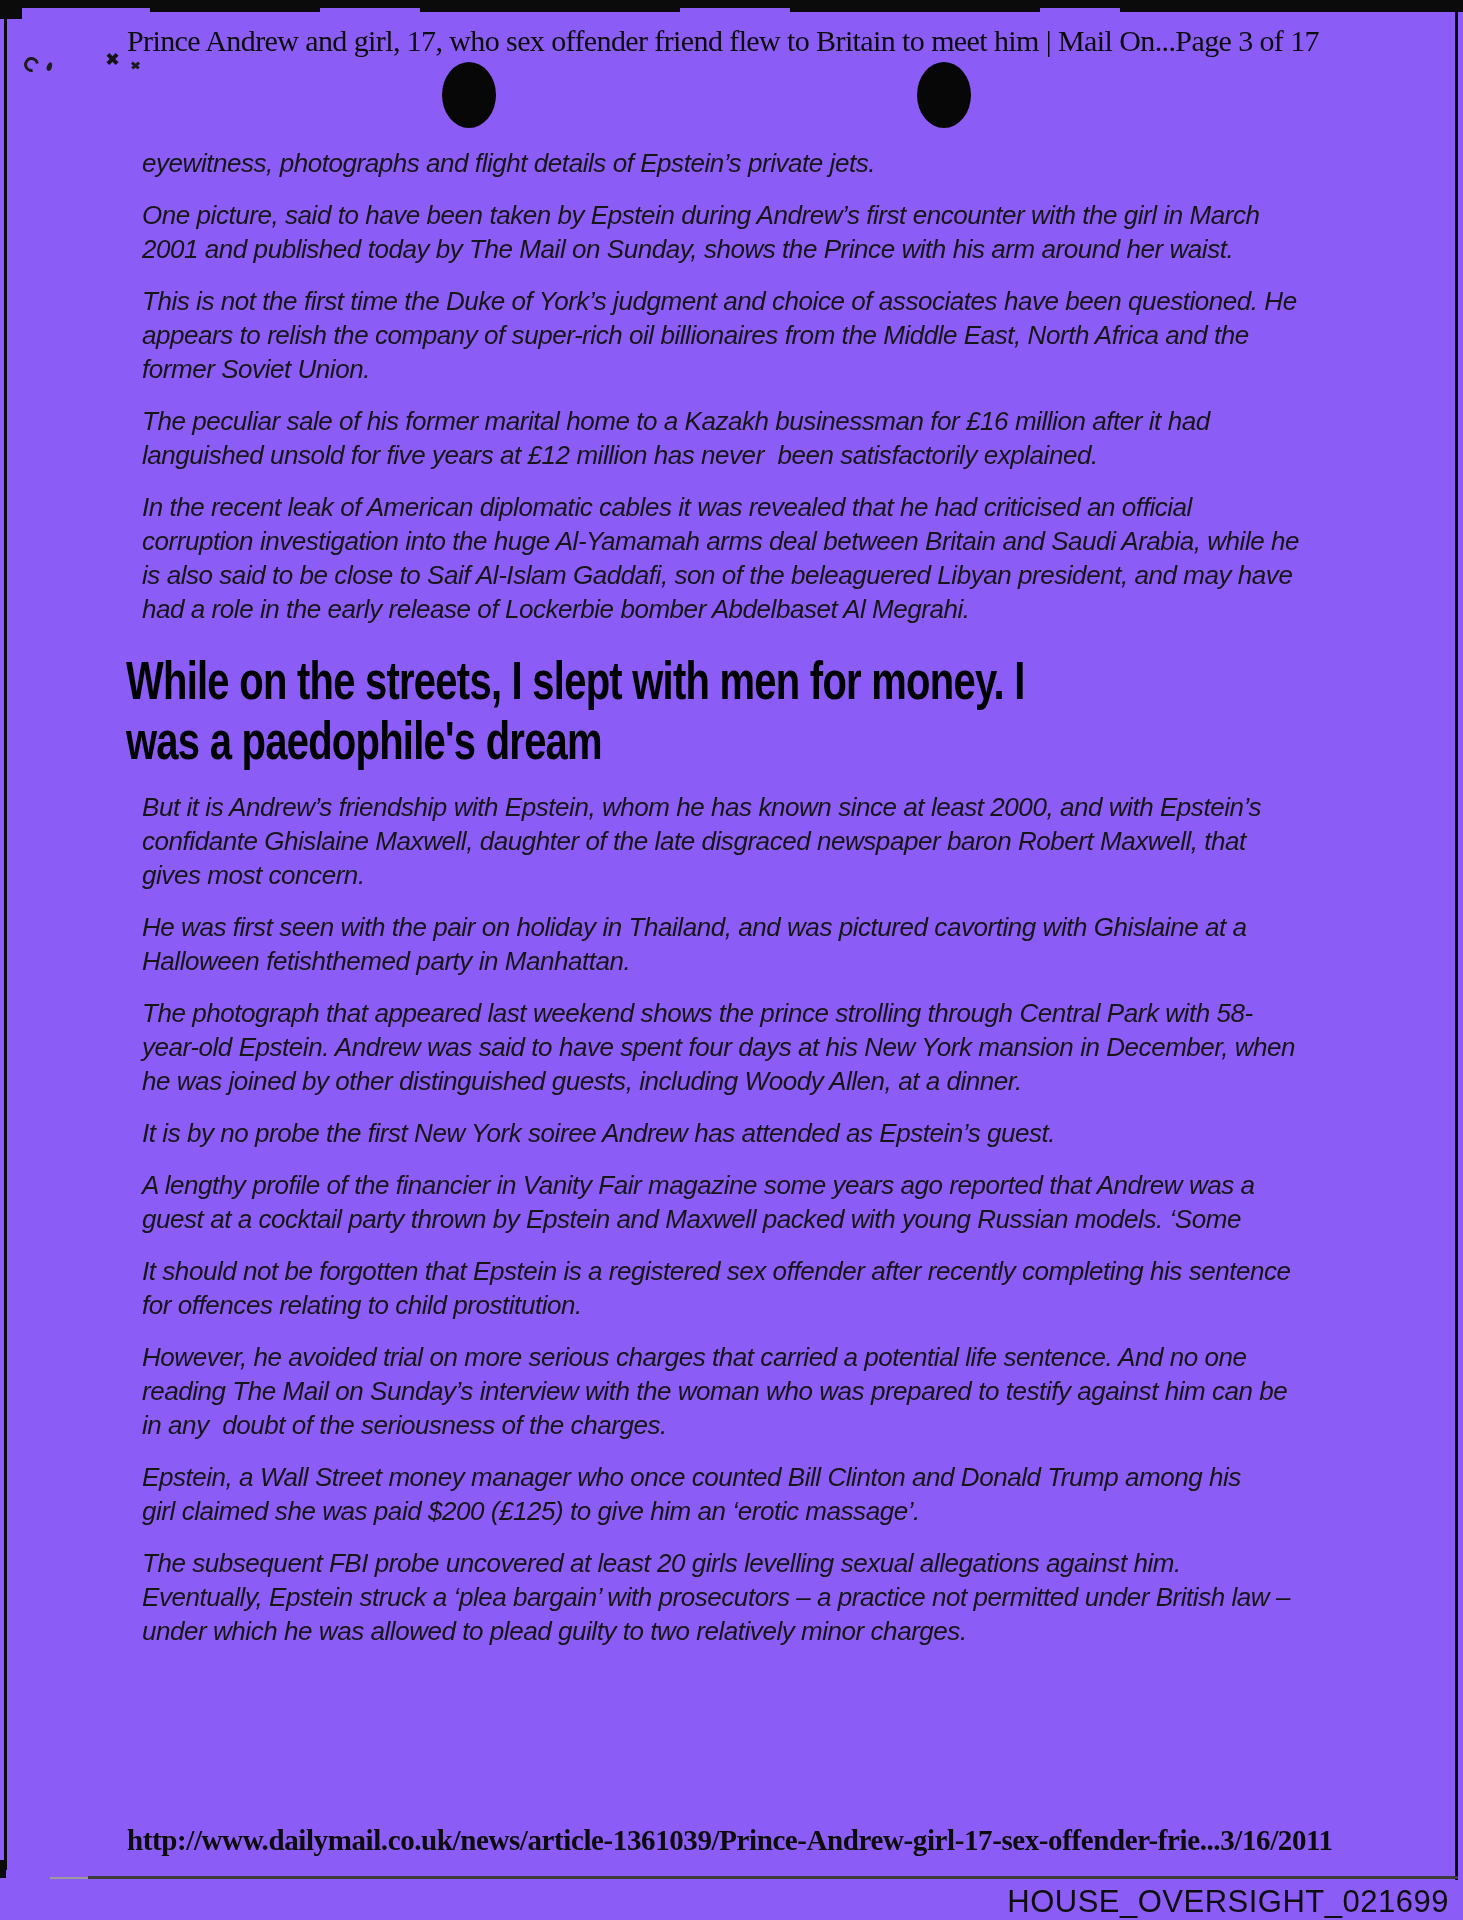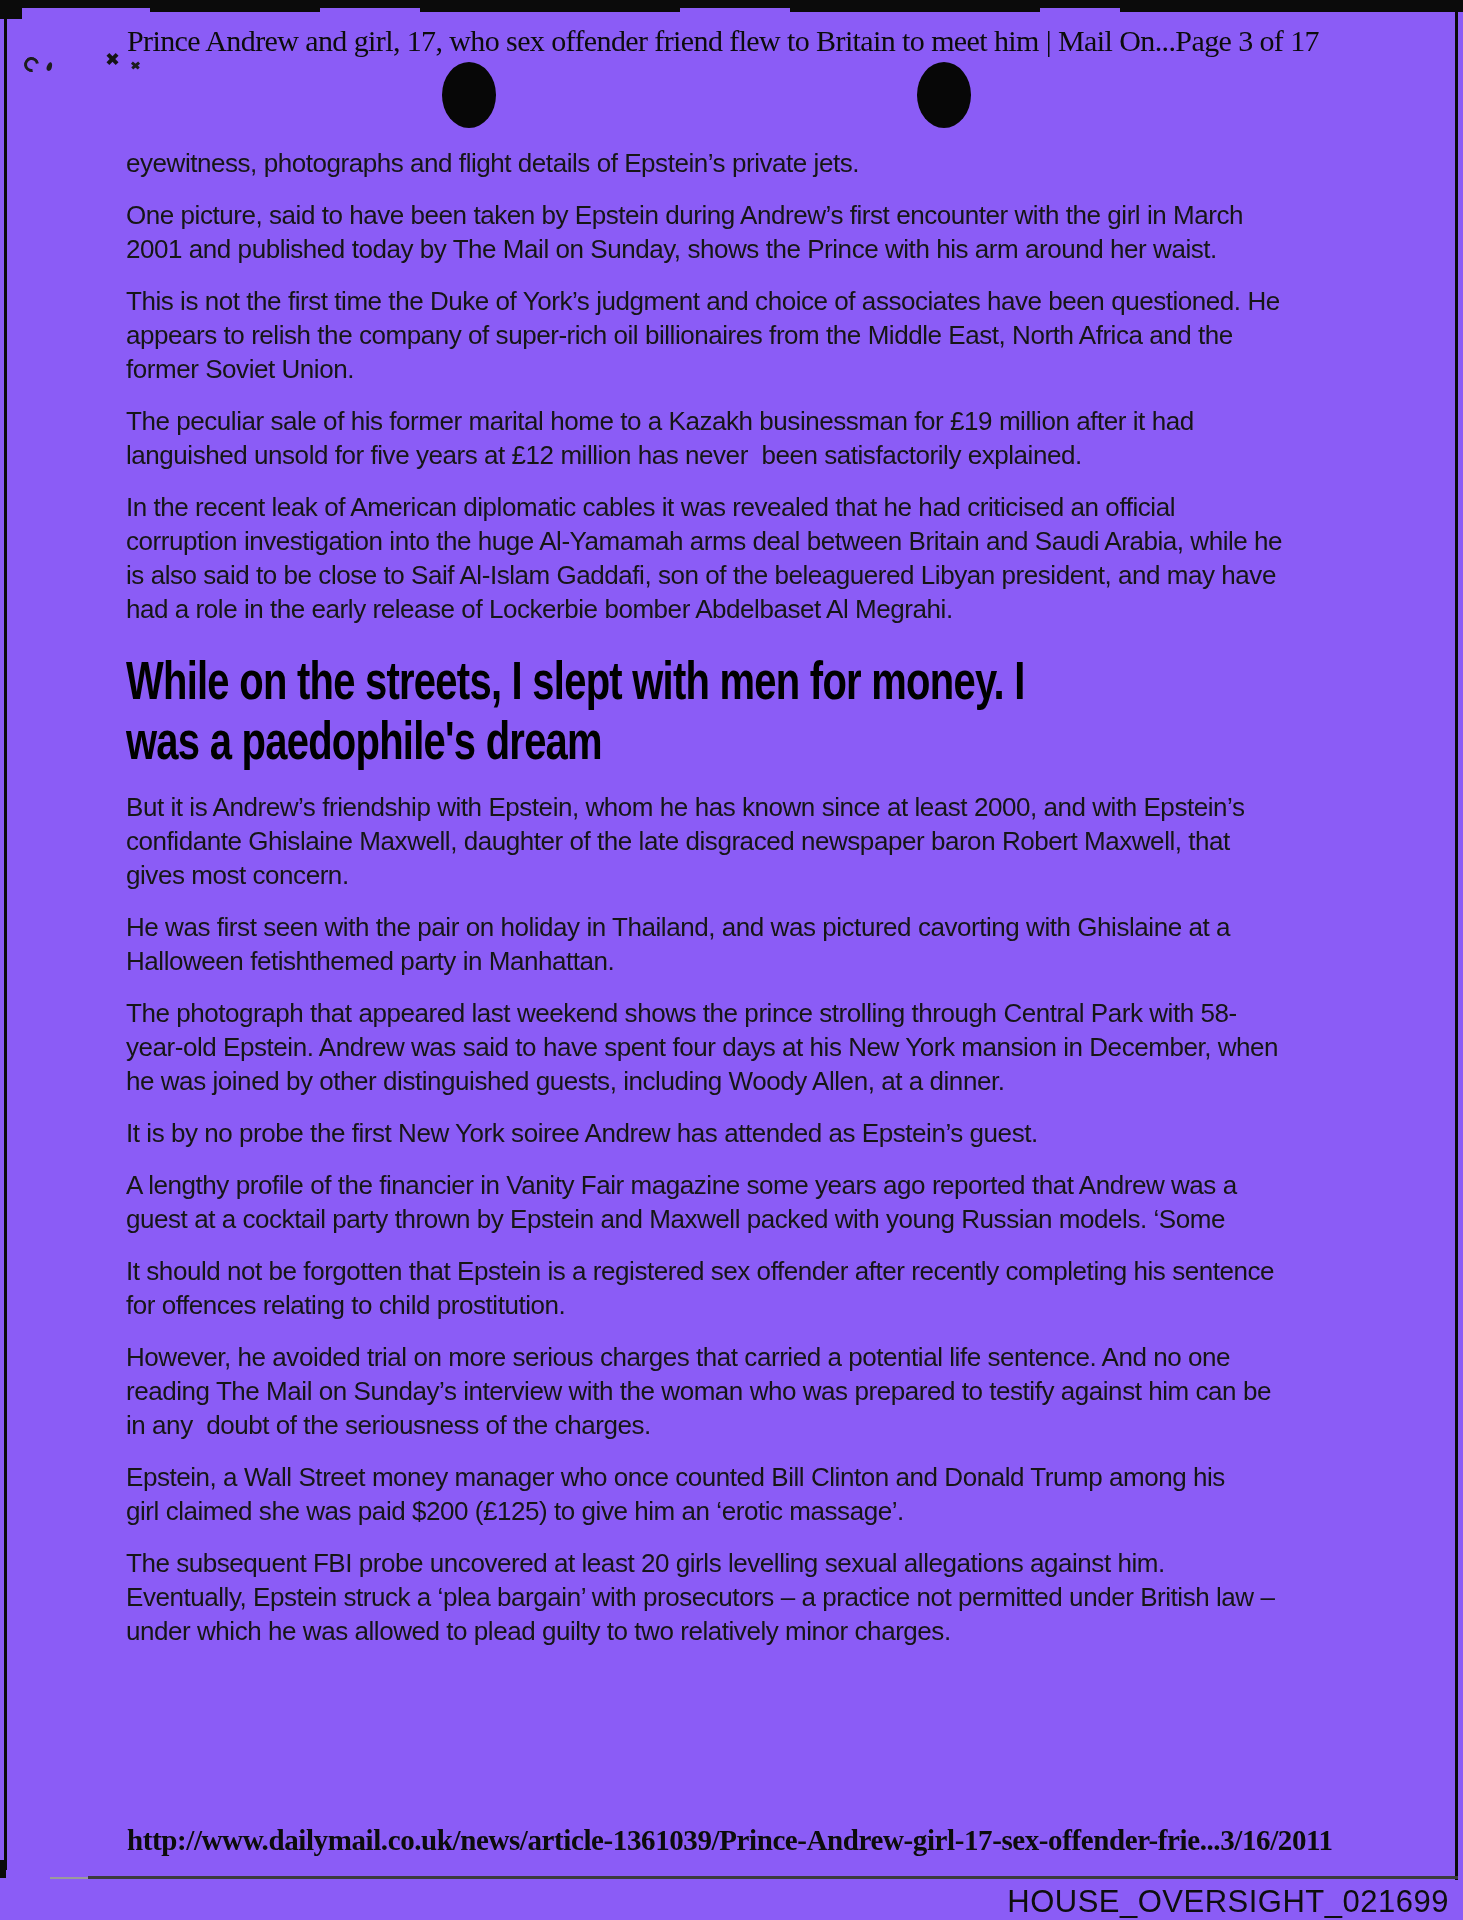--- a/index.html
+++ b/index.html
@@ -41,21 +41,21 @@
      width:9px; height:2.5px; background:#1d1d1d; }
   .speck-x::before { transform:rotate(40deg); }
   .speck-x::after  { transform:rotate(-40deg); }
   
   .header-title {
     position:absolute; left:127px; top:24px; white-space:nowrap;
     font-family:"Liberation Serif", serif; font-size:30px; letter-spacing:-0.6px; color:#0c0c0c;
   }
   
   .content { position:absolute; left:126px; top:146px; width:1250px; }
-  .para { margin:0 0 18px 0; }
+  .para { margin:0 0 18px 16px;font-style:italic; }
   .para .line { font-size:26px; line-height:34px; letter-spacing:-0.45px; white-space:pre; color:#161616; }
   .headline { margin:24px 0 20px 0; transform:scaleX(0.74); transform-origin:left top; }
   .headline .hline {
     font-size:54px; font-weight:bold; line-height:60px; letter-spacing:-1px;
     white-space:pre; color:#000000;
   }
   
   .footer {
     position:absolute; left:127px; top:1824px; width:1205px;
     display:flex; justify-content:space-between; align-items:baseline;
@@ -106,21 +106,21 @@
       <div class="line">2001 and published today by The Mail on Sunday, shows the Prince with his arm around her waist.</div>
     </div>
 
     <div class="para">
       <div class="line">This is not the first time the Duke of York’s judgment and choice of associates have been questioned. He</div>
       <div class="line">appears to relish the company of super-rich oil billionaires from the Middle East, North Africa and the</div>
       <div class="line">former Soviet Union.</div>
     </div>
 
     <div class="para">
-      <div class="line">The peculiar sale of his former marital home to a Kazakh businessman for £19 million after it had</div>
+      <div class="line">The peculiar sale of his former marital home to a Kazakh businessman for £16 million after it had</div>
       <div class="line">languished unsold for five years at £12 million has never  been satisfactorily explained.</div>
     </div>
 
     <div class="para">
       <div class="line">In the recent leak of American diplomatic cables it was revealed that he had criticised an official</div>
       <div class="line">corruption investigation into the huge Al-Yamamah arms deal between Britain and Saudi Arabia, while he</div>
       <div class="line">is also said to be close to Saif Al-Islam Gaddafi, son of the beleaguered Libyan president, and may have</div>
       <div class="line">had a role in the early release of Lockerbie bomber Abdelbaset Al Megrahi.</div>
     </div>
 

